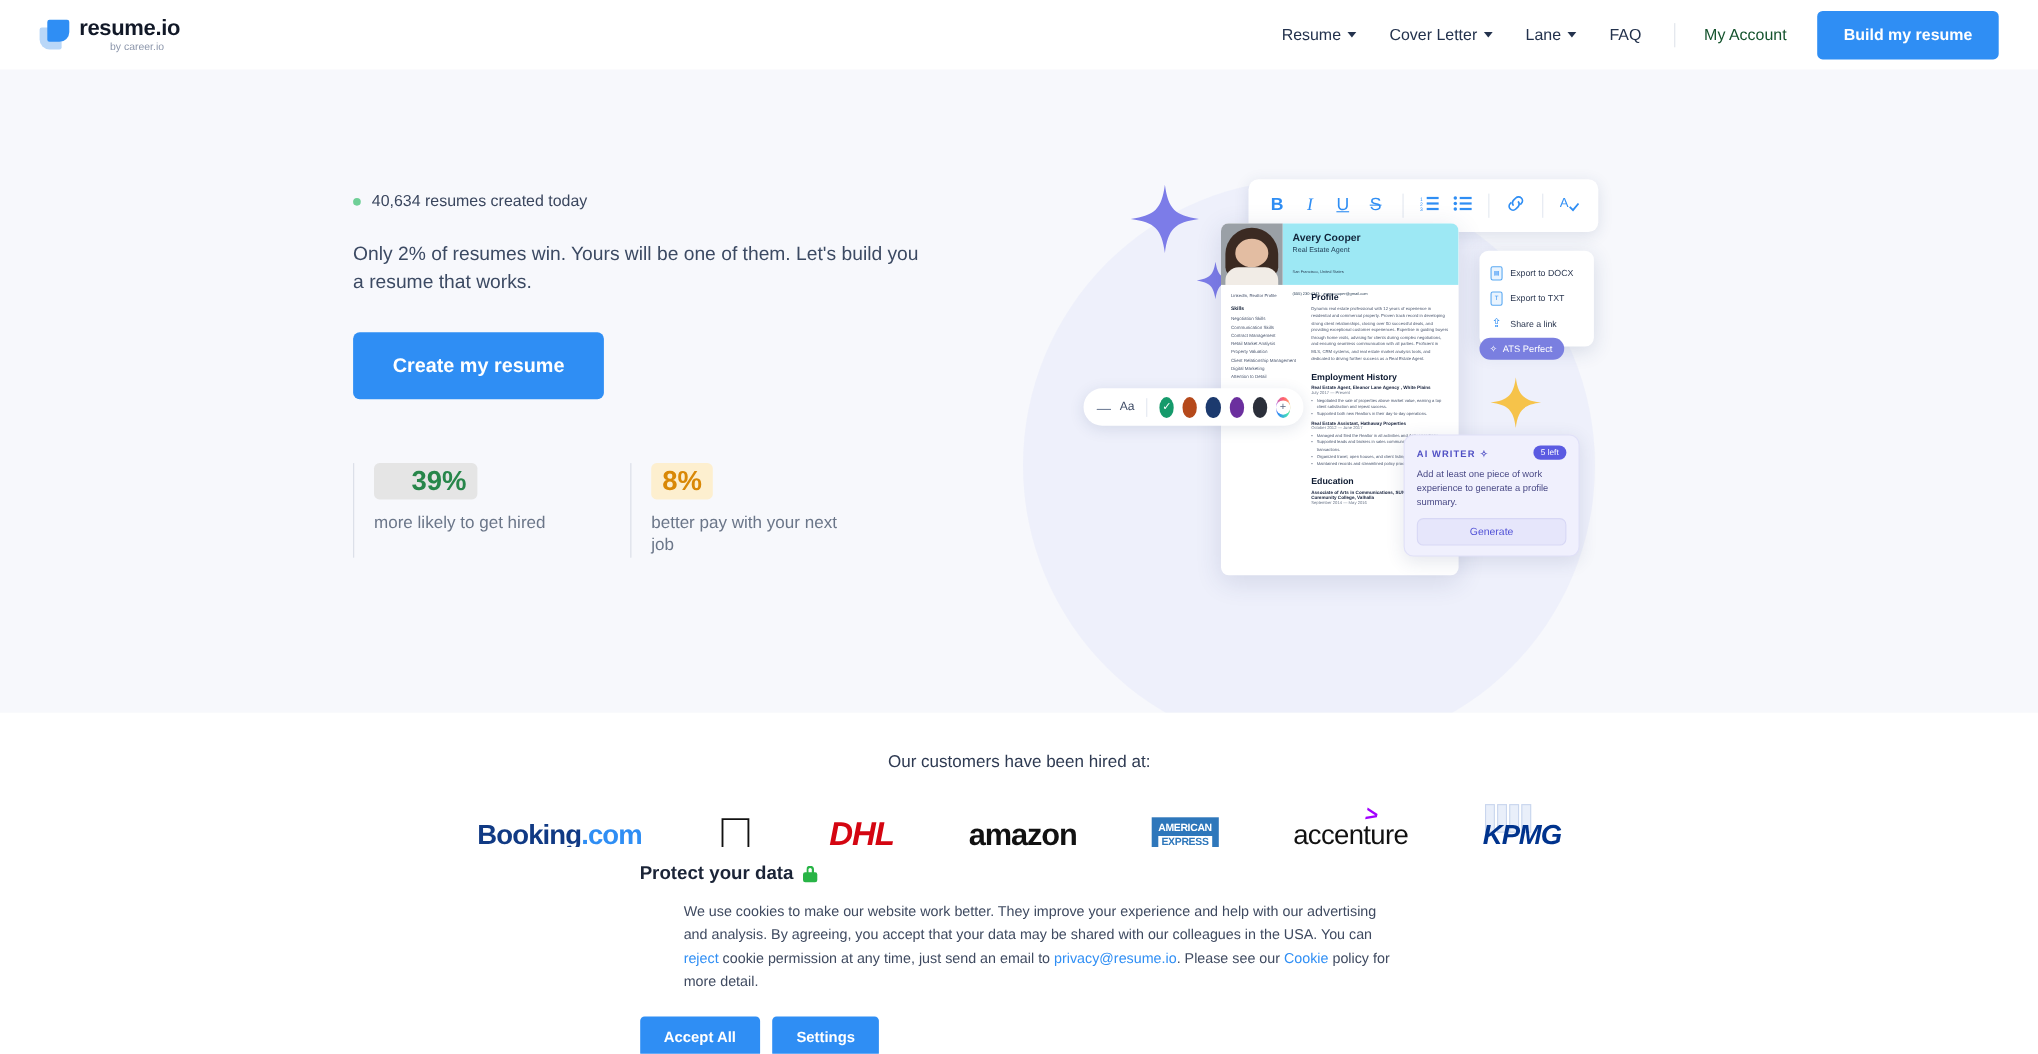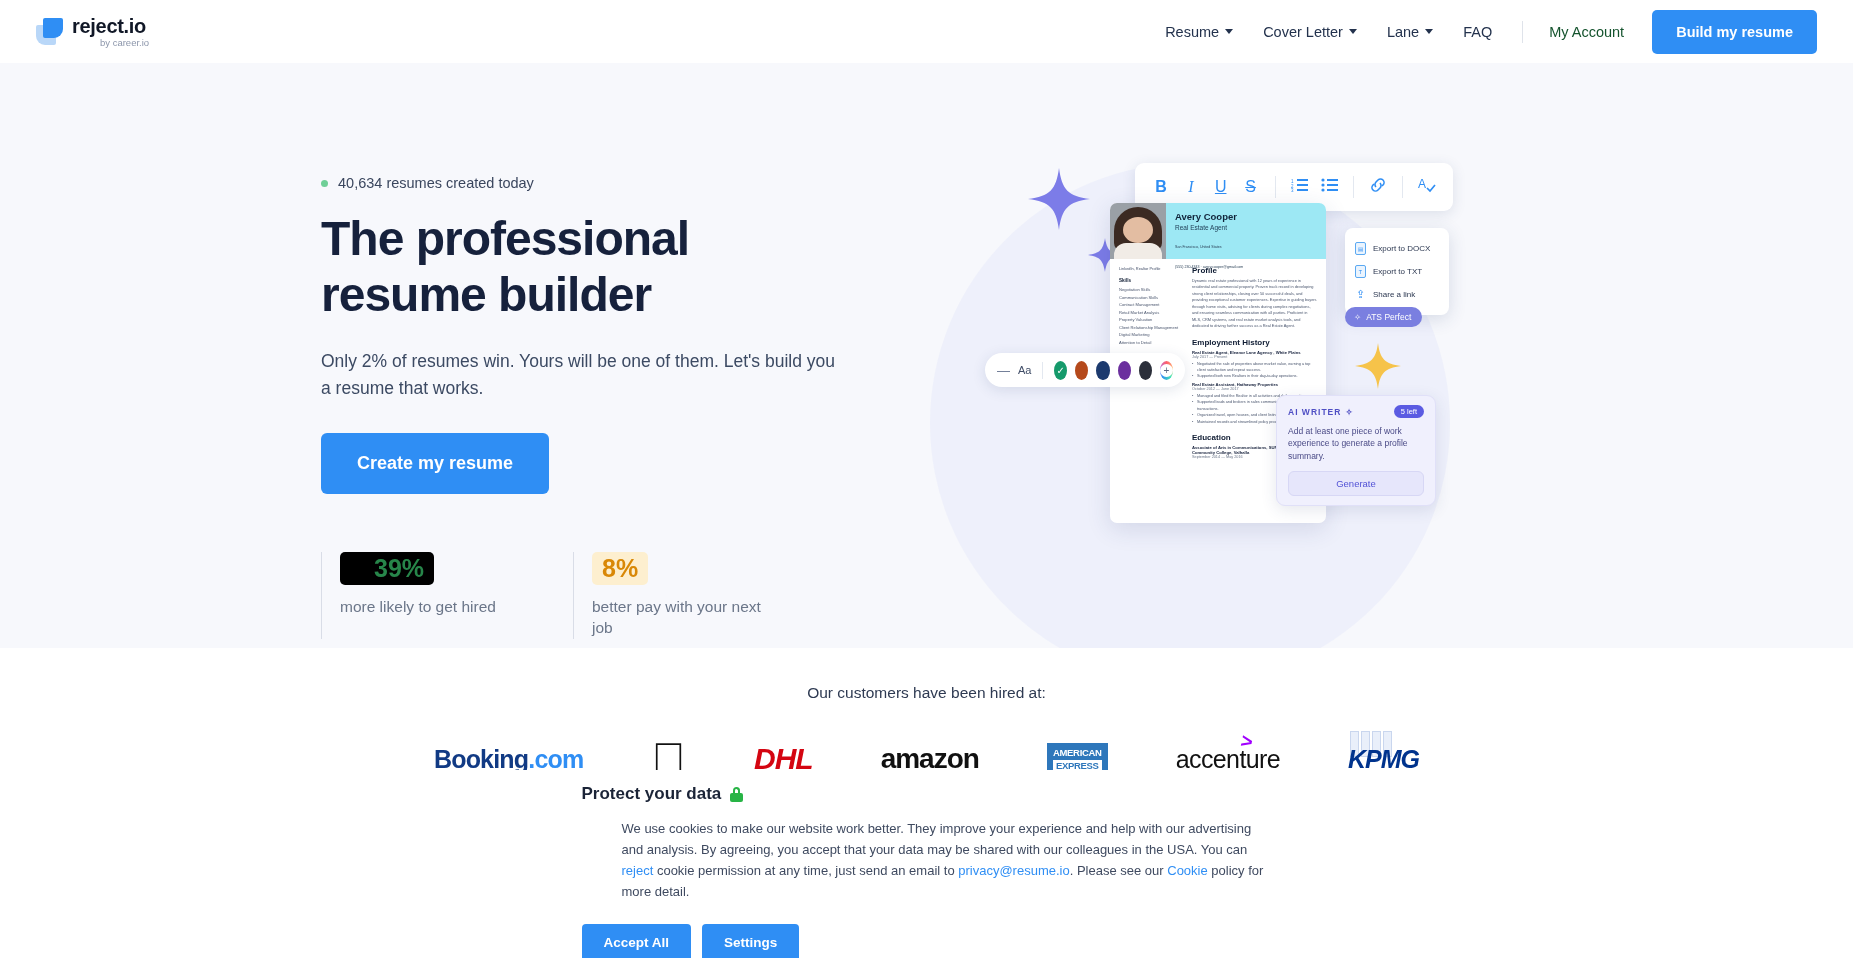--- a/index.html
+++ b/index.html
@@ -79,21 +79,21 @@
   }
   .hero-cta {
     margin-top: 32px; display: inline-block; background: #2f8ef4; color: #fff;
     font-size: 18px; font-weight: bold; padding: 20px 36px; border-radius: 6px; cursor: pointer;
   }
   .stats { margin-top: 58px; display: flex; }
   .stat { padding-left: 18px; border-left: 1px solid #d9dde7; margin-right: 62px; width: 190px; }
   .stat-badge {
     display: inline-block; font-size: 25px; font-weight: bold; padding: 2px 10px; border-radius: 5px;
   }
-  .stat-badge.green { background: #000000; color: #27864a; padding-left: 34px; }
+  .stat-badge.green { background: #e5e5e5; color: #27864a; padding-left: 34px; }
   .stat-badge.amber { background: #fdefcf; color: #d98806; }
   .stat-label { margin-top: 12px; font-size: 15.5px; line-height: 1.35; color: #6b7689; }
 
   
   .blob {
     position: absolute; left: 930px; top: 100px; width: 520px; height: 520px;
     background: #eceefa; border-radius: 50%; opacity: 0.85;
   }
 
   
@@ -230,21 +230,21 @@
 
 <div class="page">
 
   <div class="header">
     <div class="logo-wrap">
       <div class="logo-mark">
         <div class="sq-light"></div>
           <div class="sq-dark"></div>
       </div>
       <div class="logo-text">
-        <div class="logo-name">reject.io</div>
+        <div class="logo-name">resume.io</div>
         <div class="logo-sub">by career.io</div>
       </div>
     </div>
 
     <div class="nav">
       <div class="nav-item">
         <span>Resume</span>
         <span class="caret"></span>
       </div>
       <div class="nav-item">
@@ -265,21 +265,20 @@
   </div>
 
   <div class="hero">
     <div class="blob"></div>
 
     <div class="hero-left">
       <div class="counter">
         <span class="dot"></span>
         <span>40,634 resumes created today</span>
       </div>
-      <h1 class="hero-title">The professional resume builder</h1>
       <p class="hero-sub">Only 2% of resumes win. Yours will be one of them. Let's build you a resume that works.</p>
       <div class="hero-cta">Create my resume</div>
 
       <div class="stats">
         <div class="stat">
           <div class="stat-badge green">39%</div>
           <div class="stat-label">more likely to get hired</div>
         </div>
         <div class="stat">
           <div class="stat-badge amber">8%</div>

